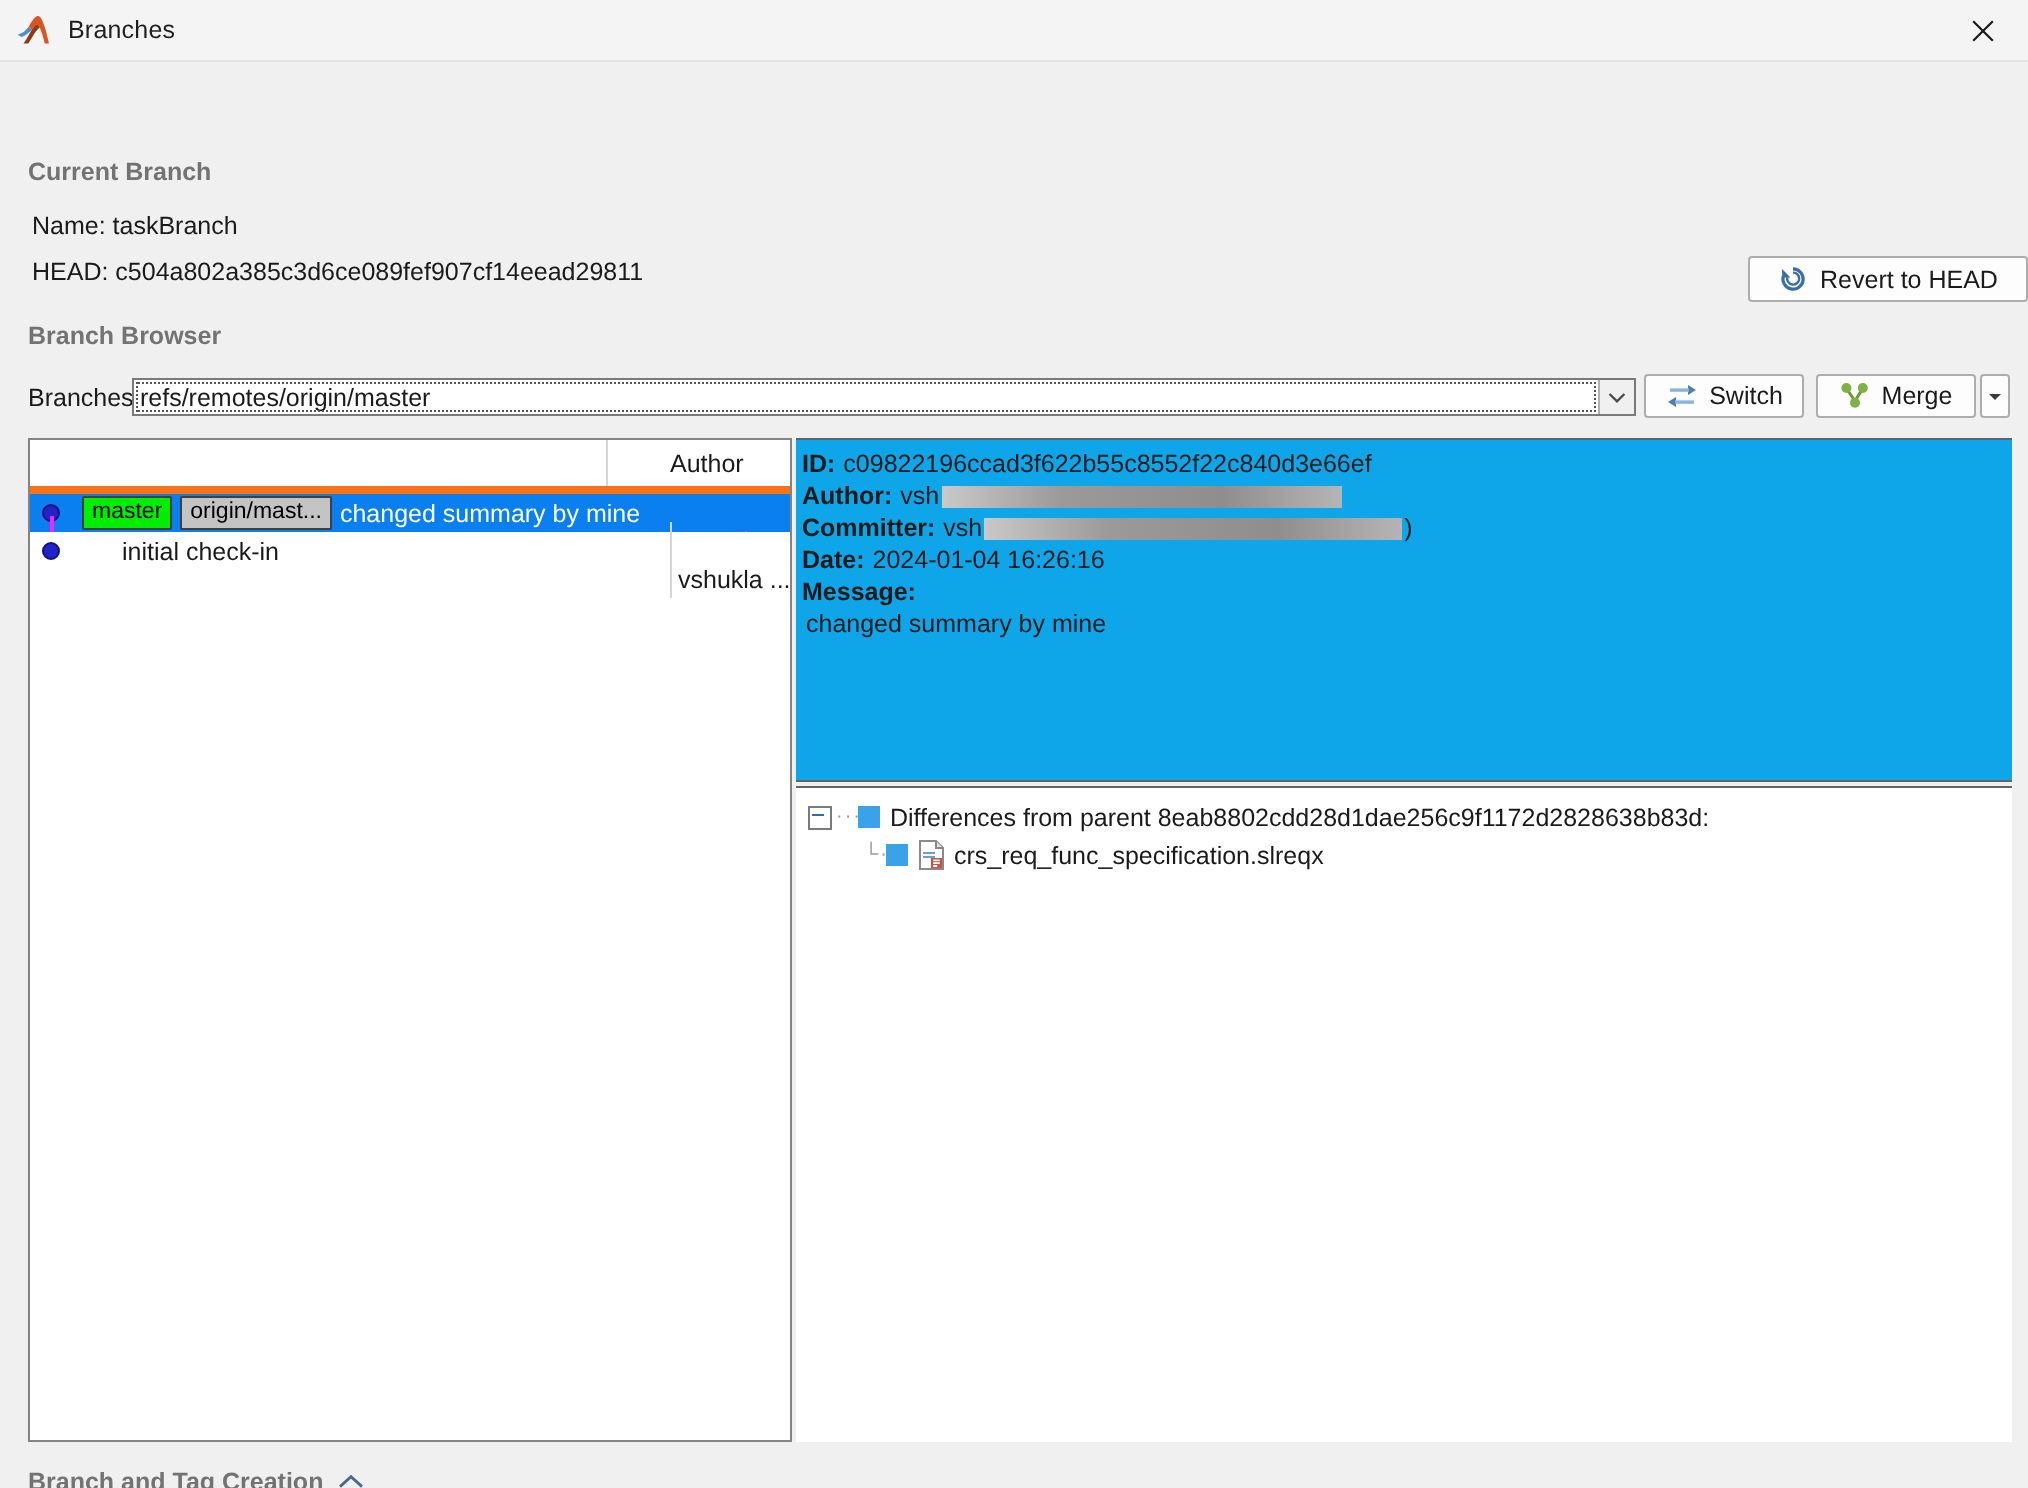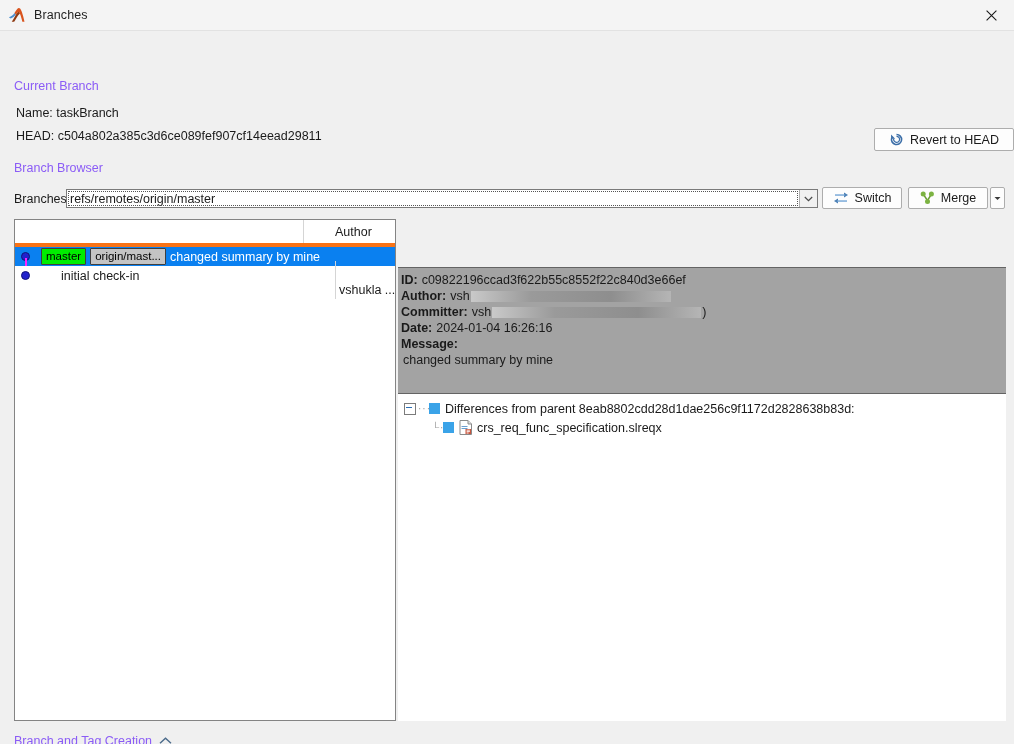--- a/index.html
+++ b/index.html
@@ -52,23 +52,23 @@
   .close-btn svg { display:block; }
 
   
   .page {
     position: relative;
     height: 714px;
     background: #f0f0f0;
   }
 
   .section-head {
-    font-weight: normal;
-    font-size: 12.5px;
-    color: #8b5cf6;
+    font-weight: bold;
+    font-size: 12.5px;
+    color: #737373;
     position: absolute;
   }
   .kv {
     position: absolute;
     font-size: 12.5px;
     color: #1a1a1a;
     white-space: nowrap;
   }
 
   
@@ -269,27 +269,26 @@
     margin-top: 28px;
   }
 
   
   #details-panel {
     position: absolute;
     left: 398px;
     top: 188px;
     width: 608px;
     height: 172px;
-    background: #a3a3a3;
+    background: #0ea5e9;
     border-top: 1px solid #646464;
     border-bottom: 1px solid #646464;
     box-sizing: border-box;
     padding: 4px 0 0 3px;
     overflow: hidden;
-    margin-top: 48px;
   }
   .detail-line {
     font-size: 12.5px;
     line-height: 16px;
     white-space: nowrap;
     display: flex;
     align-items: center;
   }
   .detail-line b { font-weight: bold; margin-right: 4px; }
   .redaction {

